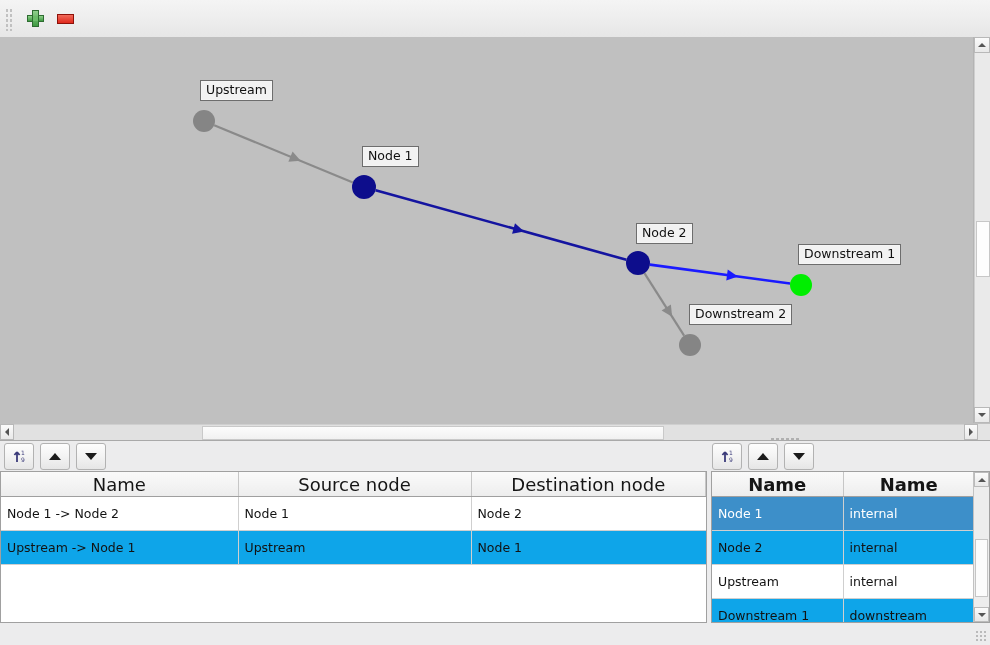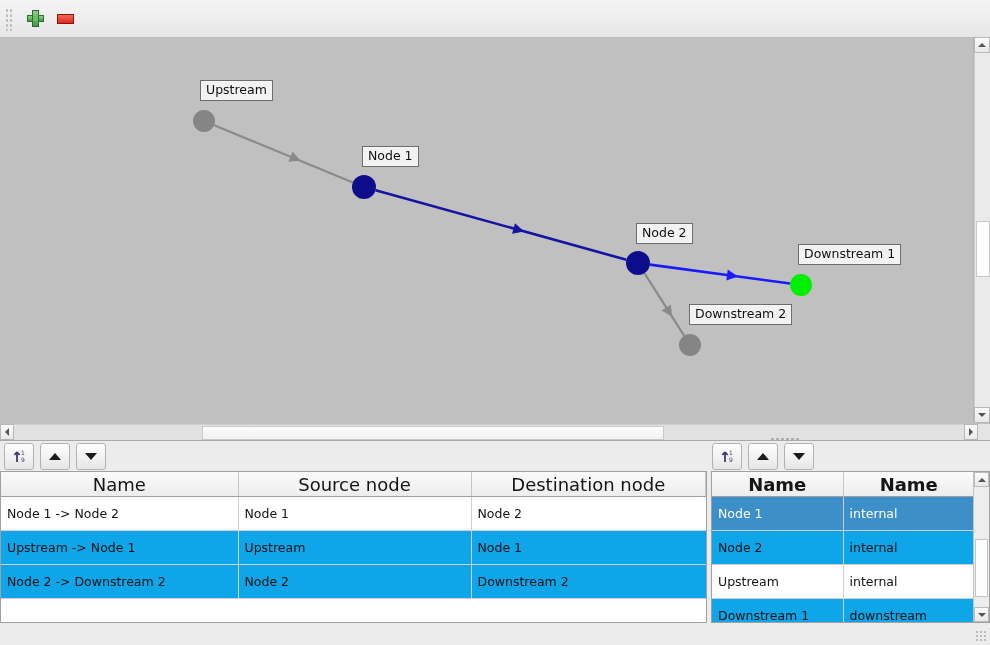--- a/index.html
+++ b/index.html
@@ -270,25 +270,20 @@
           <tr class="odd">
             <td>Node 1 -&gt; Node 2</td>
             <td>Node 1</td>
             <td>Node 2</td>
           </tr>
           <tr class="even">
             <td>Upstream -&gt; Node 1</td>
             <td>Upstream</td>
             <td>Node 1</td>
           </tr>
-          <tr class="even">
-            <td>Node 2 -&gt; Downstream 2</td>
-            <td>Node 2</td>
-            <td>Downstream 2</td>
-          </tr>
         </tbody>
     </table>
   </div>
 
   <div class="tablewrap" style="left:711px;top:471px;width:279px;height:152px;">
     <table class="grid" id="right-table" style="width:263px;">
       <colgroup>
           <col style="width:131px">
           <col>
         </colgroup>

